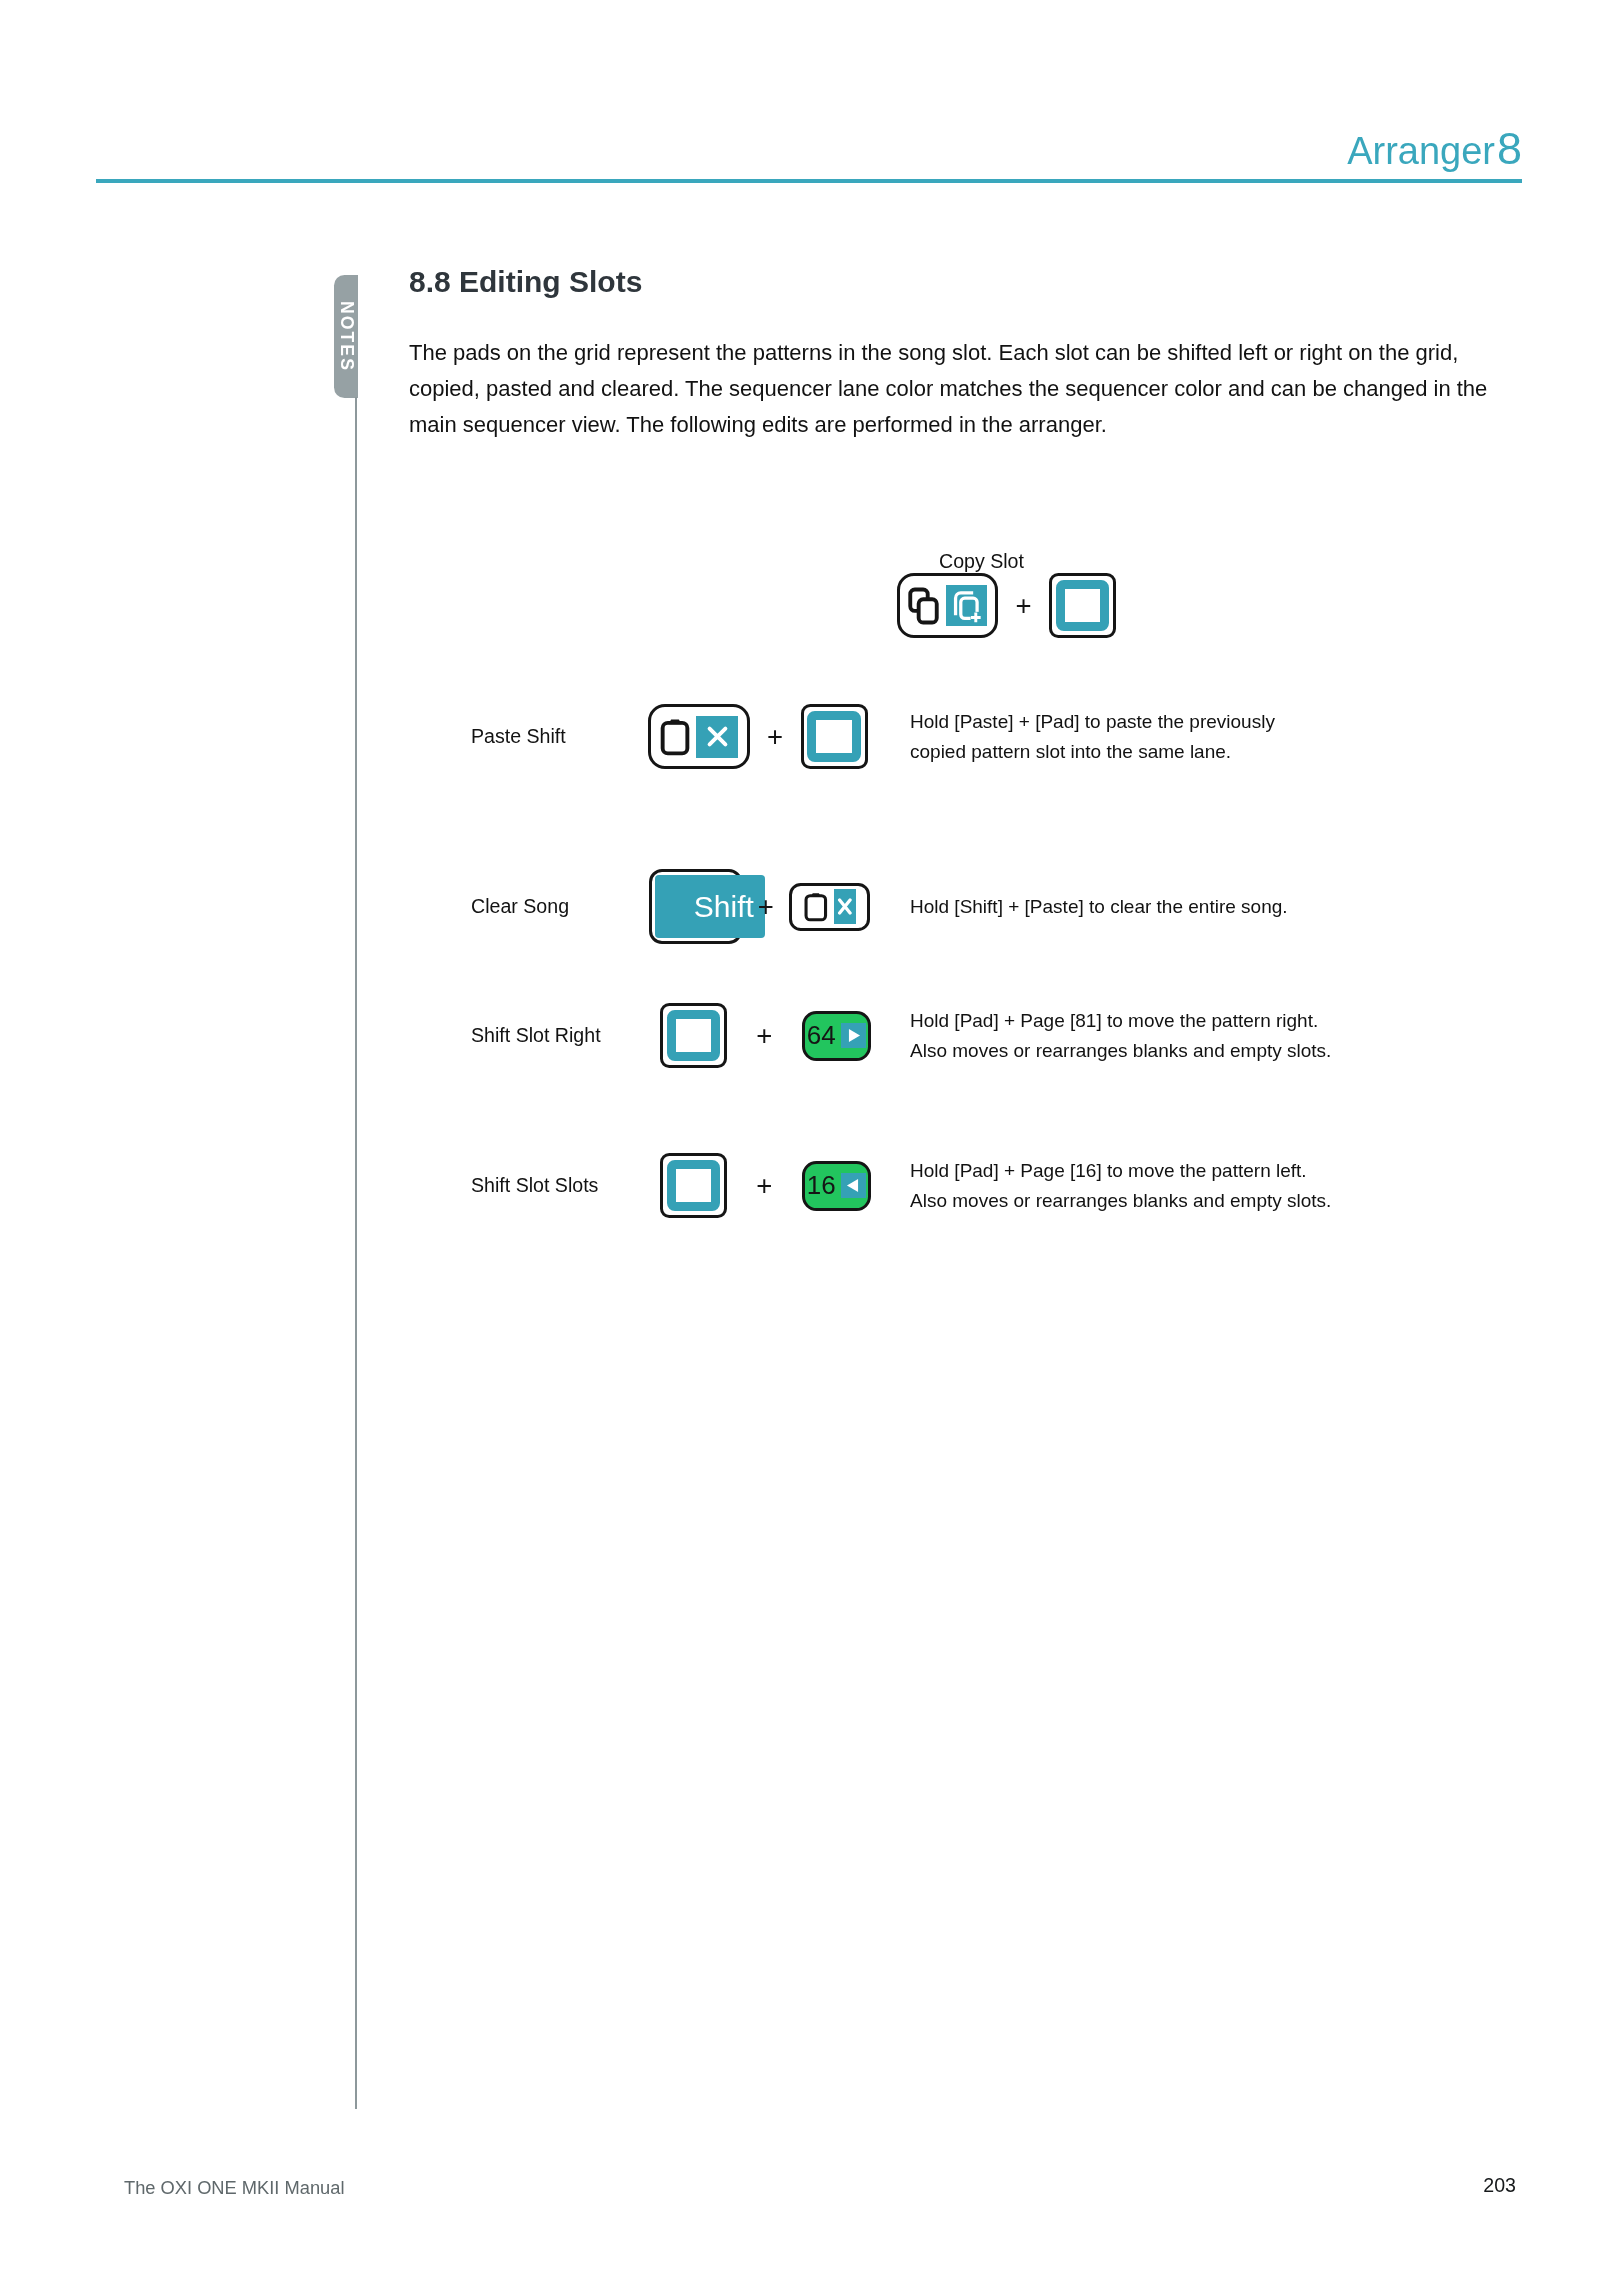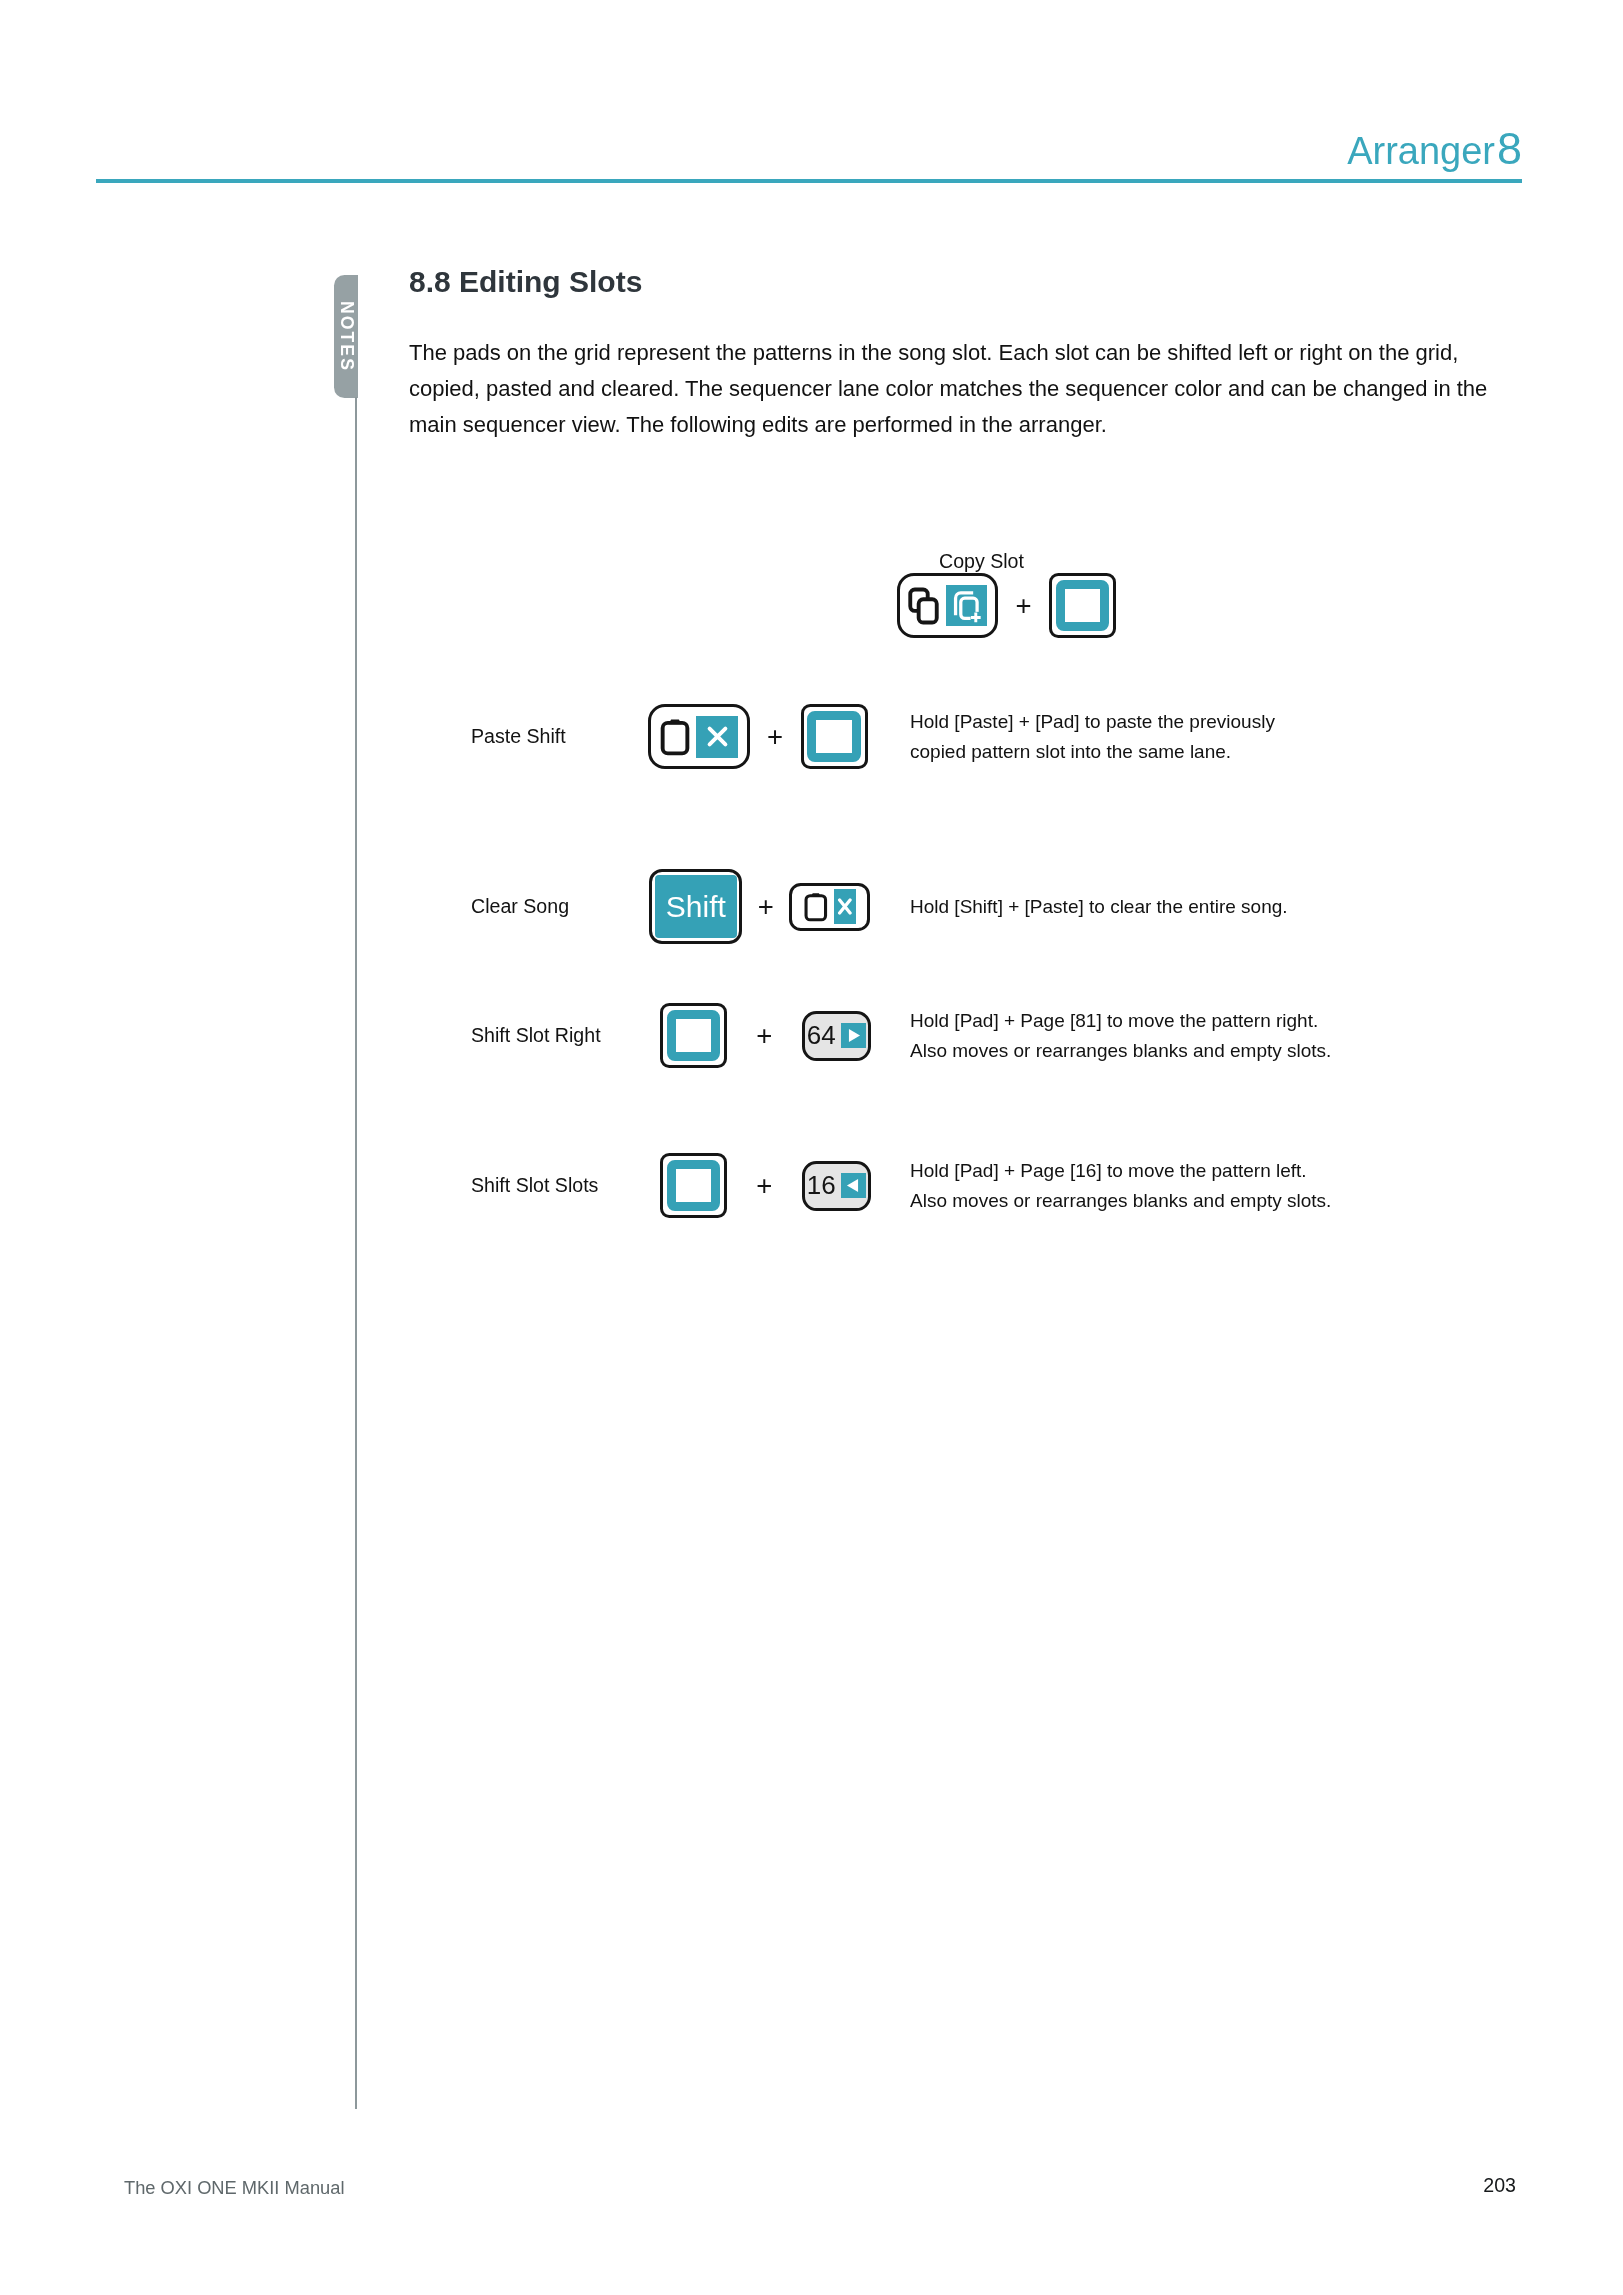--- a/index.html
+++ b/index.html
@@ -97,26 +97,26 @@
   }
   .shift-btn{
     box-sizing:border-box;flex:none;
     width:93px;height:75px;
     border:3.9px solid var(--ink);border-radius:13px;
     background:#fff;padding:2.6px;margin-left:1.3px;
   }
   .shift-core{
     width:100%;height:100%;background:var(--key-teal);border-radius:3.9px;
     color:#fff;font-size:30px;
-    display:flex;align-items:center;justify-content:center;
+    display:flex;align-items:center;justify-content:center;padding-left:28px;
   }
   .page-btn{
     box-sizing:border-box;flex:none;
     width:69px;height:50px;
-    border:3.3px solid var(--ink);border-radius:14.4px;background:#e5e5e5;
+    border:3.3px solid var(--ink);border-radius:14.4px;background:#22c55e;
     display:flex;align-items:center;justify-content:center;gap:5.2px;
   }
   .page-num{font-size:26px;color:var(--ink);}
   .ml18{margin-left:11.8px;}
   
   .footer-left{
     position:absolute;left:124px;top:2177px;
     font-size:18.3px;color:var(--footer-gray);
   }
   .footer-page{

